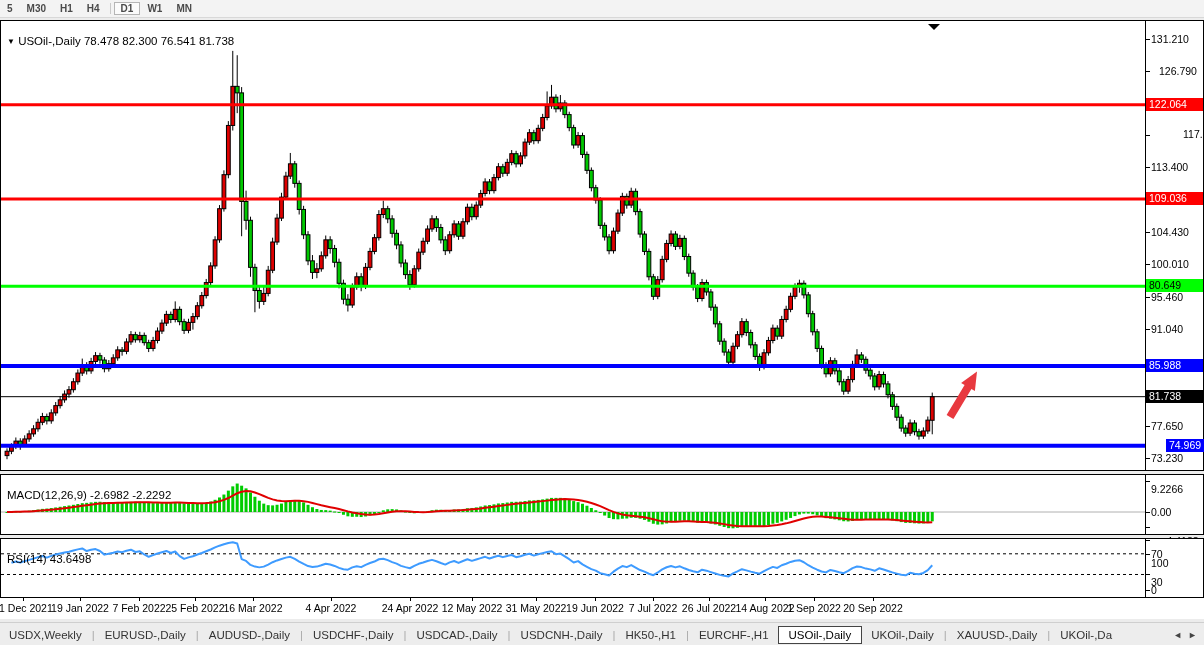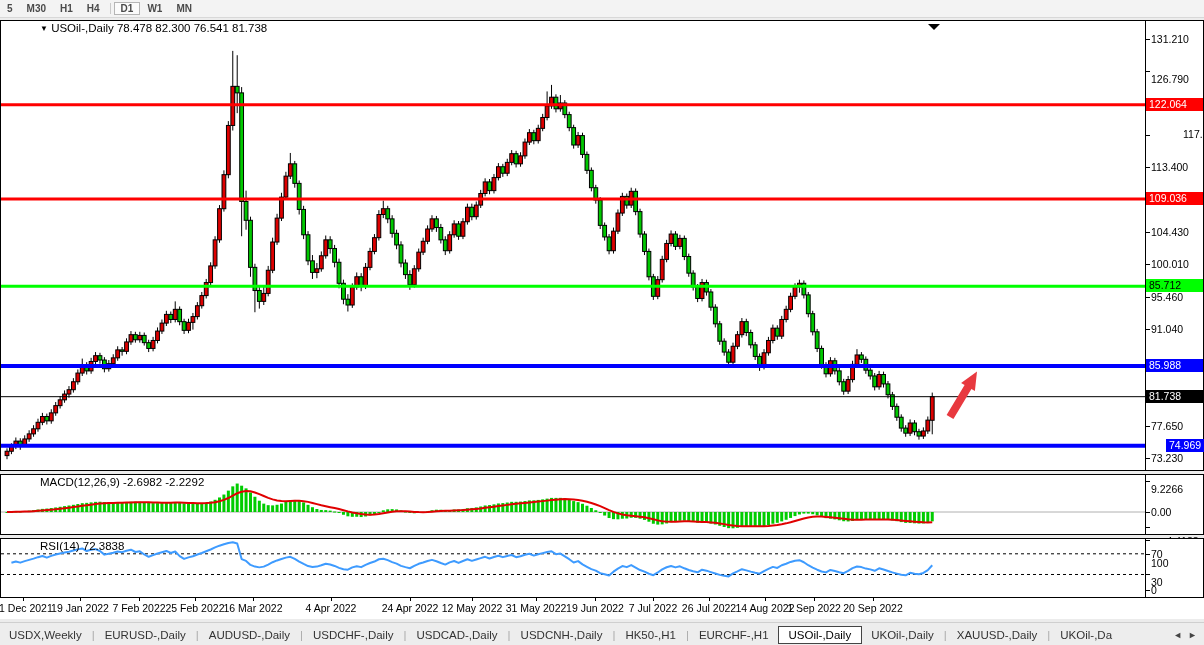--- a/index.html
+++ b/index.html
@@ -12,21 +12,21 @@
   
   .win{position:absolute;left:0;width:1204px;background:#fff;border:1px solid #000;box-sizing:border-box;}
   #chartwin{top:20px;height:451px;}
   #macdwin{top:474px;height:61px;}
   #rsiwin{top:538px;height:60px;}
   .plot{position:absolute;left:0;top:0;}
   .axis{position:absolute;top:0;right:0;width:57px;height:100%;border-left:1px solid #000;background:#fff;}
   .axlabel{position:absolute;left:5px;font-size:10.5px;color:#000;white-space:nowrap;}
   .axtick{position:absolute;left:0;width:4px;height:1px;background:#000;}
   .levelbox{position:absolute;left:0;width:57px;height:13px;font-size:10.5px;line-height:13px;padding-left:3px;box-sizing:border-box;white-space:nowrap;overflow:hidden;}
-  .paneltitle{position:absolute;left:6px;top:1px;font-size:11.5px;color:#000;z-index:5;white-space:nowrap;margin-left:33px;}
+  .paneltitle{position:absolute;left:6px;top:14px;font-size:11.5px;color:#000;z-index:5;white-space:nowrap;}
   .paneltitle .tri{font-size:8px;vertical-align:1px;}
   
   #dateaxis{position:absolute;left:0;top:598px;width:1204px;height:21px;background:#fff;}
   .datetick{position:absolute;top:0;width:1px;height:3px;background:#000;}
   .datelabel{position:absolute;top:4px;transform:translateX(-50%);font-size:10.5px;color:#000;white-space:nowrap;}
   
   #tabbar{position:absolute;left:0;top:622px;width:1204px;height:23px;background:#ededed;border-top:1px solid #cfcfcf;display:flex;align-items:center;font-size:11.5px;color:#333;}
   .tab{padding:2px 9px;cursor:default;white-space:nowrap;}
   .tab.active{background:#fff;border:1px solid #444;padding:2px 10px;color:#000;}
   .tabsep{color:#aaa;padding:0 1px;}
@@ -485,40 +485,40 @@
           <line x1="0" y1="375.67728000000005" x2="1145" y2="375.67728000000005" stroke="#000000" stroke-width="1"></line>
           <line x1="0" y1="424.6848400000001" x2="1145" y2="424.6848400000001" stroke="#0000ff" stroke-width="4"></line>
         </g>
         <polygon points="927,3 939,3 933,9" fill="#000"></polygon>
         <polygon points="945.6,414.9 952.4,419.1 970.4,389.1 973.9,391.1 976,371.5 960.1,382.9 963.6,384.9" fill="#e8393f" transform="translate(0,-21)"></polygon>
       </svg>
     <div class="axis" id="chartaxis">
         <div class="axtick" style="top: 17.5px;"></div>
         <div class="axlabel" style="top: 11.5px;">131.210</div>
         <div class="axtick" style="top: 49.5008px;"></div>
-        <div class="axlabel" style="top: 52px;">126.790</div>
+        <div class="axlabel" style="top: 44px; margin-left: 8px;">126.790</div>
         <div class="axtick" style="top: 114.444px;"></div>
         <div class="axlabel" style="top: 107px; margin-left: 32px;">117.820</div>
         <div class="axtick" style="top: 146.444px;"></div>
         <div class="axlabel" style="top: 140.444px;">113.400</div>
         <div class="axtick" style="top: 211.387px;"></div>
         <div class="axlabel" style="top: 205.387px;">104.430</div>
         <div class="axtick" style="top: 243.388px;"></div>
         <div class="axlabel" style="top: 237.388px;">100.010</div>
         <div class="axtick" style="top: 276.33px;"></div>
         <div class="axlabel" style="top: 270.33px;">95.460</div>
         <div class="axtick" style="top: 308.331px;"></div>
         <div class="axlabel" style="top: 302.331px;">91.040</div>
         <div class="axtick" style="top: 405.274px;"></div>
         <div class="axlabel" style="top: 399.274px;">77.650</div>
         <div class="axtick" style="top: 437.275px;"></div>
         <div class="axlabel" style="top: 431.275px;">73.230</div>
         <div class="levelbox" style="top: 76.717px; background: rgb(255, 0, 0); color: rgb(255, 255, 255);">122.064</div>
         <div class="levelbox" style="top: 171.04px; background: rgb(255, 0, 0); color: rgb(255, 255, 255);">109.036</div>
-        <div class="levelbox" style="top: 258.13px; background: rgb(0, 255, 0); color: rgb(0, 0, 0);">85.712</div>
+        <div class="levelbox" style="top: 258.13px; background: rgb(0, 255, 0); color: rgb(0, 0, 0);">80.649</div>
         <div class="levelbox" style="top: 337.907px; background: rgb(0, 0, 255); color: rgb(255, 255, 255);">85.988</div>
         <div class="levelbox" style="top: 368.677px; background: rgb(0, 0, 0); color: rgb(255, 255, 255);">81.738</div>
         <div class="levelbox" style="top: 417.685px; background: rgb(0, 0, 255); color: rgb(255, 255, 255); margin-left: 20px;">74.969</div>
       </div>
   </div>
 
   <div class="win" id="macdwin">
     <div class="paneltitle">MACD(12,26,9) -2.6982 -2.2292</div>
     <svg class="plot" id="macdplot" width="1146" height="59">
         <line x1="0" y1="37" x2="1145" y2="37" stroke="#b0b0b0" stroke-width="1"></line>
@@ -740,21 +740,21 @@
         <div class="axtick" style="top: 5.99862px;"></div>
         <div class="axlabel" style="top: -0.0013759px; margin-top: 8px;">9.2266</div>
         <div class="axtick" style="top: 37px;"></div>
         <div class="axlabel" style="top: 31px;">0.00</div>
         <div class="axtick" style="top: 51.8472px;"></div>
         <div class="axlabel" style="top: 60px; margin-left: 12px;">-4.4188</div>
       </div>
   </div>
 
   <div class="win" id="rsiwin">
-    <div class="paneltitle">RSI(14) 72.3838</div>
+    <div class="paneltitle">RSI(14) 43.6498</div>
     <svg class="plot" id="rsiplot" width="1146" height="58">
         <line x1="0" y1="14.810000000000002" x2="1145" y2="14.810000000000002" stroke="#000" stroke-width="1" stroke-dasharray="3,3"></line>
         <line x1="0" y1="35.49" x2="1145" y2="35.49" stroke="#000" stroke-width="1" stroke-dasharray="3,3"></line>
         <polyline points="10.427,23.829197080291966 14.854,22.549866950505603 19.281,23.647246821742055 23.708,22.129911453172944 28.134999999999998,20.863585702437128 32.562,19.648100255472063 36.989,18.17496037888379 41.416,16.95164756335371 45.842999999999996,18.64533894681353 50.269999999999996,16.915305592220754 54.696999999999996,15.497195477291783 59.123999999999995,14.446658650147036 63.550999999999995,13.45776233447355 67.978,12.74858249841261 72.405,11.53824364585656 76.832,10.368008367851758 81.25899999999999,9.413355488587897 85.68599999999999,12.04496582089417 90.113,10.77429840931979 94.53999999999999,10.063144340375942 98.96699999999998,12.014714738848149 103.39399999999999,15.644958371877138 107.821,14.741661391806915 112.24799999999999,13.758241805689678 116.67499999999998,12.512266237003779 121.10199999999999,13.150928516290413 125.529,11.709475792603818 129.956,10.724553260532183 134.38299999999998,12.998261942879878 138.81,12.319783415834713 143.237,15.47773003254764 147.664,17.812103229139183 152.09099999999998,16.170442418808243 156.51799999999997,14.459455743174182 160.945,13.17698006870505 165.37199999999999,11.92244643928499 169.79899999999998,14.022481673899158 174.226,12.495166179809281 178.653,17.094766018134607 183.07999999999998,19.917308115789695 187.50699999999998,18.35163179233924 191.93399999999997,17.28210298039214 196.361,15.451254041393305 200.78799999999998,13.951827202008445 205.21499999999997,12.282959576364199 209.642,10.523783196818734 214.069,8.436916594108062 218.49599999999998,6.673418671821295 222.92299999999997,5.308375353456704 227.34999999999997,3.9632518806350774 231.777,3.213902100543727 236.20399999999998,4.553523020369589 240.63099999999997,20.10095921196333 245.058,21.918127478109696 249.48499999999999,25.89336708775214 253.91199999999998,27.589911762763982 258.33899999999994,28.362127075847983 262.76599999999996,27.62425684002819 267.193,25.537298910508834 271.62,23.22372545695685 276.04699999999997,21.444374549673938 280.474,19.98816615243937 284.90099999999995,18.619961530192413 289.328,17.84566540701018 293.755,19.972561516642788 298.18199999999996,22.589581351353452 302.609,24.894927878105577 307.03599999999994,27.04782227369337 311.46299999999997,27.957383194617933 315.89,27.595771035692312 320.31699999999995,26.27607926911099 324.74399999999997,24.7158430557851 329.171,25.57949536948884 333.59799999999996,26.928181312372914 338.025,28.859046953688306 342.452,30.2207499307723 346.87899999999996,30.709438445379586 351.306,28.405789233189996 355.73299999999995,27.172935387611243 360.15999999999997,28.141181995080448 364.587,25.820027290100906 369.01399999999995,24.008008136470732 373.441,22.53167315671464 377.86799999999994,20.260124268530767 382.29499999999996,19.722504425210463 386.722,21.16473300524488 391.14899999999994,23.141036862486175 395.57599999999996,24.645079573322537 400.003,26.839898443523886 404.42999999999995,28.151378346325057 408.85699999999997,29.2632392172369 413.284,26.983472863269185 417.71099999999996,24.799148661250545 422.138,23.4602548206457 426.56499999999994,22.005172342080467 430.99199999999996,20.853905811728364 435.419,22.201795590577508 439.84599999999995,24.04079967120651 444.27299999999997,25.583093079568854 448.69999999999993,23.404968711409584 453.12699999999995,22.022319157180767 457.554,23.91825866793495 461.98099999999994,22.033751801241205 466.40799999999996,20.30236803337553 470.835,21.85607226559601 475.26199999999994,20.438029626971232 479.68899999999996,19.097660638304994 484.116,17.832137565072408 488.54299999999995,19.46052092196753 492.96999999999997,17.97912342766749 497.39699999999993,16.82355539453026 501.82399999999996,18.13720476489776 506.251,16.921497985043658 510.67799999999994,15.99332302564332 515.105,18.166221149071482 519.5319999999999,17.224783155551343 523.959,15.702285070746662 528.386,14.736195174010774 532.813,16.583400446975936 537.24,15.232662596644943 541.6669999999999,14.131257991479245 546.0939999999999,13.040160071236244 550.521,12.26951329864162 554.948,15.156208523618858 559.375,14.544403413627968 563.8019999999999,17.341593507961633 568.2289999999999,20.204349665798755 572.656,23.55602017282719 577.083,22.107995848855897 581.51,25.399668103830418 585.9369999999999,27.807471554186904 590.3639999999999,30.11517271731769 594.7909999999999,31.588543196199424 599.218,34.21414232022532 603.645,35.26212250496825 608.0719999999999,36.42575018996922 612.4989999999999,32.65191049542574 616.9259999999999,29.582462202019396 621.353,27.05196503417549 625.78,28.125944400371356 630.207,26.078249380688693 634.6339999999999,28.603220512844146 639.0609999999999,31.017145366618763 643.4879999999999,32.664771702954404 647.915,34.76683541099638 652.342,36.17850176031913 656.7689999999999,33.45381345590129 661.1959999999999,30.437717138178694 665.6229999999999,28.27277900099959 670.05,27.04519327158423 674.477,28.3940759977542 678.904,27.295577664658573 683.3309999999999,29.30083393781979 687.7579999999999,30.97887111870262 692.185,32.26760234792506 696.612,33.300788946859925 701.039,30.73355045666412 705.4659999999999,31.66268528810722 709.8929999999999,33.091027785403824 714.3199999999999,34.52625833036133 718.747,35.88727048712988 723.174,36.68338371297793 727.6009999999999,37.403307723390796 732.0279999999999,34.415044661278614 736.4549999999999,32.382956932898864 740.882,30.21544295277549 745.309,31.369663419770596 749.7359999999999,32.61571786722128 754.1629999999999,33.72702033791593 758.5899999999999,34.65788511886763 763.0169999999999,32.07628312064065 767.444,29.921936112075546 771.871,27.897653961035523 776.2979999999999,28.914990039207254 780.7249999999999,26.243339673390906 785.1519999999999,24.738976974194653 789.579,22.913444256415303 794.006,21.665149040962863 798.4329999999999,21.18592973696391 802.8599999999999,23.23604597578753 807.2869999999999,26.218187993142756 811.7139999999999,28.698634188091237 816.141,30.710675323304386 820.568,32.50742458747919 824.9949999999999,33.38395384449053 829.4219999999999,30.959836554750183 833.8489999999999,32.08655282402238 838.276,33.23876976622719 842.703,34.19432605684676 847.1299999999999,31.871671655846963 851.5569999999999,29.070734739776572 855.9839999999999,27.456556246406457 860.411,28.074395338929673 864.838,29.587267330240053 869.2649999999999,30.36921995850701 873.6919999999999,31.786029350398874 878.1189999999999,29.273689815031766 882.5459999999999,30.574555143261907 886.973,31.988993616550214 891.3999999999999,33.38983621236761 895.8269999999999,34.6092184207679 900.2539999999999,35.74665267159434 904.6809999999999,36.26069068443122 909.108,33.75946281796787 913.535,34.77310900880519 917.9619999999999,35.27106349143155 922.3889999999999,33.935669589787636 926.8159999999999,31.202545501772256 931.2429999999999,26.257352287057564" fill="none" stroke="#3e9bff" stroke-width="2" stroke-linejoin="round"></polyline>
       </svg>
     <div class="axis" id="rsiaxis">
         <div class="axtick" style="top: 1px;"></div>
         <div class="axlabel" style="top: 18px;">100</div>
         <div class="axtick" style="top: 14.81px;"></div>
         <div class="axlabel" style="top: 8.81px;">70</div>

